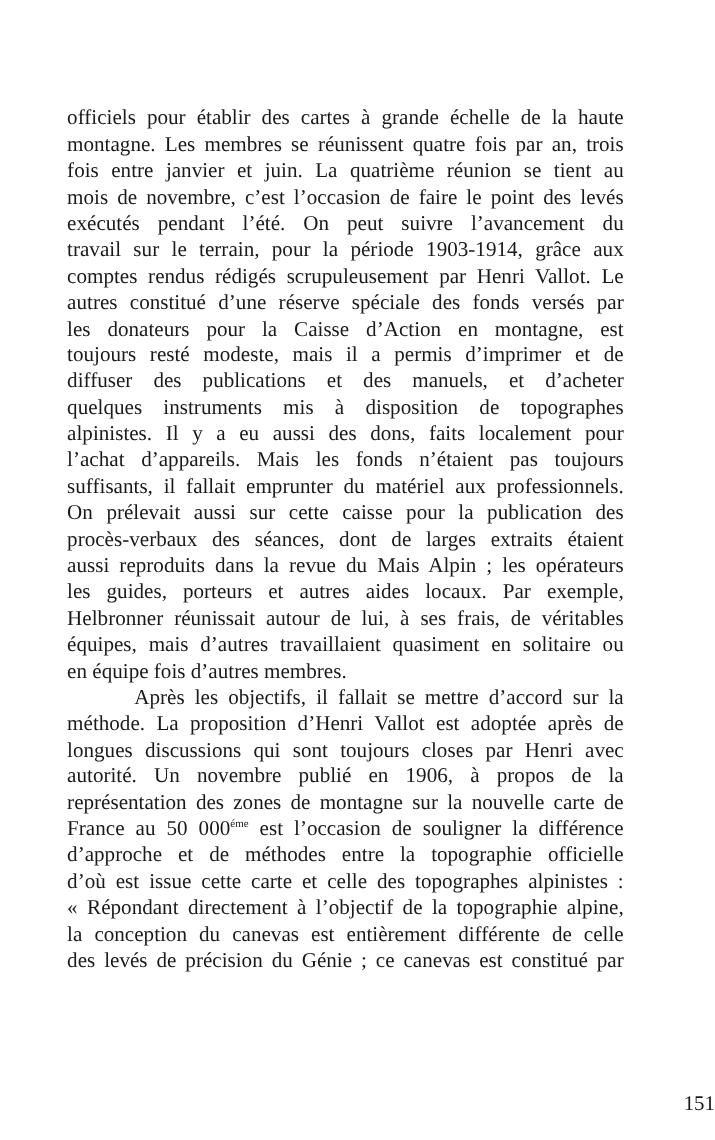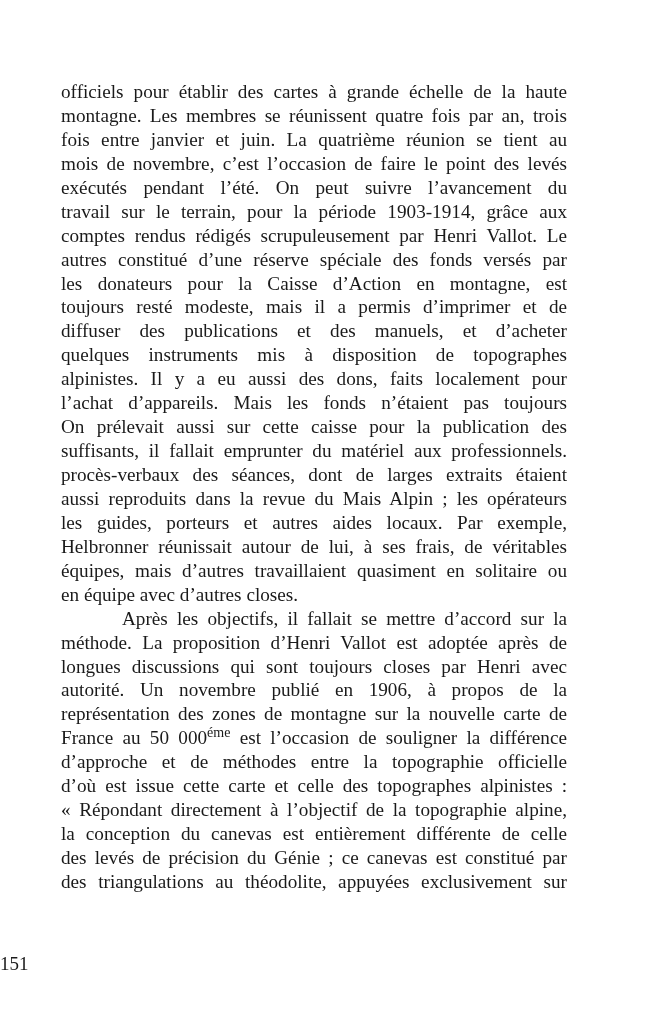--- a/index.html
+++ b/index.html
@@ -11,21 +11,21 @@
       width: 650px;
       height: 1036px;
       position: relative;
       overflow: hidden;
       font-family: "Liberation Serif", "DejaVu Serif", serif;
       color: #1a1a1a;
     }
     .page-body {
       position: absolute;
       left: 61px;
-      top: 80px;
+      top: 96px;
       width: 506px;
     }
     .line {
       display: block;
       font-size: 19.2px;
       line-height: 23.95px;
       height: 23.95px;
       white-space: nowrap;
       text-align: justify;
       text-align-last: justify;
@@ -33,30 +33,30 @@
     }
     .line.last {
       text-align-last: left;
     }
     .line.indent {
       padding-left: 61px;
       width: calc(100% - 61px);
     }
     .ital { }
     sup.ord {
-      font-size: 14px;
+      font-size: 10px;
       vertical-align: 7px;
       line-height: 0;
     }
     .page-number {
       position: absolute;
       left: 0;
       width: 650px;
-      top: 952px;
-      text-align: left;
+      top: 992px;
+      text-align: right;
       font-size: 19px;
       line-height: 24px;
     }
   </style>
 </head>
 <body>
 
 <div class="page-body" id="page-body">
     <div class="line"><span class="">officiels pour établir des cartes à grande échelle de la haute</span></div>
     <div class="line"><span class="">montagne. Les membres se réunissent quatre fois par an, trois</span></div>
@@ -65,35 +65,34 @@
     <div class="line"><span class="">exécutés pendant l’été. On peut suivre l’avancement du</span></div>
     <div class="line"><span class="">travail sur le terrain, pour la période 1903-1914, grâce aux</span></div>
     <div class="line"><span class="">comptes rendus rédigés scrupuleusement par Henri Vallot. Le</span></div>
     <div class="line"><span class="">autres constitué d’une réserve spéciale des fonds versés par</span></div>
     <div class="line"><span class="">les donateurs pour la </span><span class="ital">Caisse d’Action</span><span class=""> en montagne, est</span></div>
     <div class="line"><span class="">toujours resté modeste, mais il a permis d’imprimer et de</span></div>
     <div class="line"><span class="">diffuser des publications et des manuels, et d’acheter</span></div>
     <div class="line"><span class="">quelques instruments mis à disposition de topographes</span></div>
     <div class="line"><span class="">alpinistes. Il y a eu aussi des dons, faits localement pour</span></div>
     <div class="line"><span class="">l’achat d’appareils. Mais les fonds n’étaient pas toujours</span></div>
+    <div class="line"><span class="">suffisants, il fallait emprunter du matériel aux professionnels.</span></div>
     <div class="line"><span class="">On prélevait aussi sur cette caisse pour la publication des</span></div>
-    <div class="line"><span class="">suffisants, il fallait emprunter du matériel aux professionnels.</span></div>
     <div class="line"><span class="">procès-verbaux des séances, dont de larges extraits étaient</span></div>
     <div class="line"><span class="">aussi reproduits dans la revue du </span><span class="ital">Mais Alpin</span><span class=""> ; les opérateurs</span></div>
     <div class="line"><span class="">les guides, porteurs et autres aides locaux. Par exemple,</span></div>
     <div class="line"><span class="">Helbronner réunissait autour de lui, à ses frais, de véritables</span></div>
     <div class="line"><span class="">équipes, mais d’autres travaillaient quasiment en solitaire ou</span></div>
-    <div class="line last"><span class="">en équipe avec d’autres closes.</span></div>
+    <div class="line last"><span class="">en équipe fois d’autres membres.</span></div>
     <div class="line indent"><span class="">Après les objectifs, il fallait se mettre d’accord sur la</span></div>
     <div class="line"><span class="">méthode. La proposition d’Henri Vallot est adoptée après de</span></div>
     <div class="line"><span class="">longues discussions qui sont toujours closes par Henri avec</span></div>
     <div class="line"><span class="">autorité. Un novembre publié en 1906, à propos de la</span></div>
     <div class="line"><span class="">représentation des zones de montagne sur la nouvelle carte de</span></div>
     <div class="line"><span class="">France au 50 000</span><sup class="ord">éme</sup><span class=""> est l’occasion de souligner la différence</span></div>
     <div class="line"><span class="">d’approche et de méthodes entre la topographie officielle</span></div>
     <div class="line"><span class="">d’où est issue cette carte et celle des topographes alpinistes :</span></div>
     <div class="line"><span class="">« Répondant directement à l’objectif de la topographie alpine,</span></div>
     <div class="line"><span class="">la conception du canevas est entièrement différente de celle</span></div>
     <div class="line"><span class="">des levés de précision du Génie ; ce canevas est constitué par</span></div>
-    <div class="line"><span class="">des triangulations au théodolite, appuyées exclusivement sur</span></div>
   </div>
 
 <div class="page-number">151</div>
 
 </body></html>

